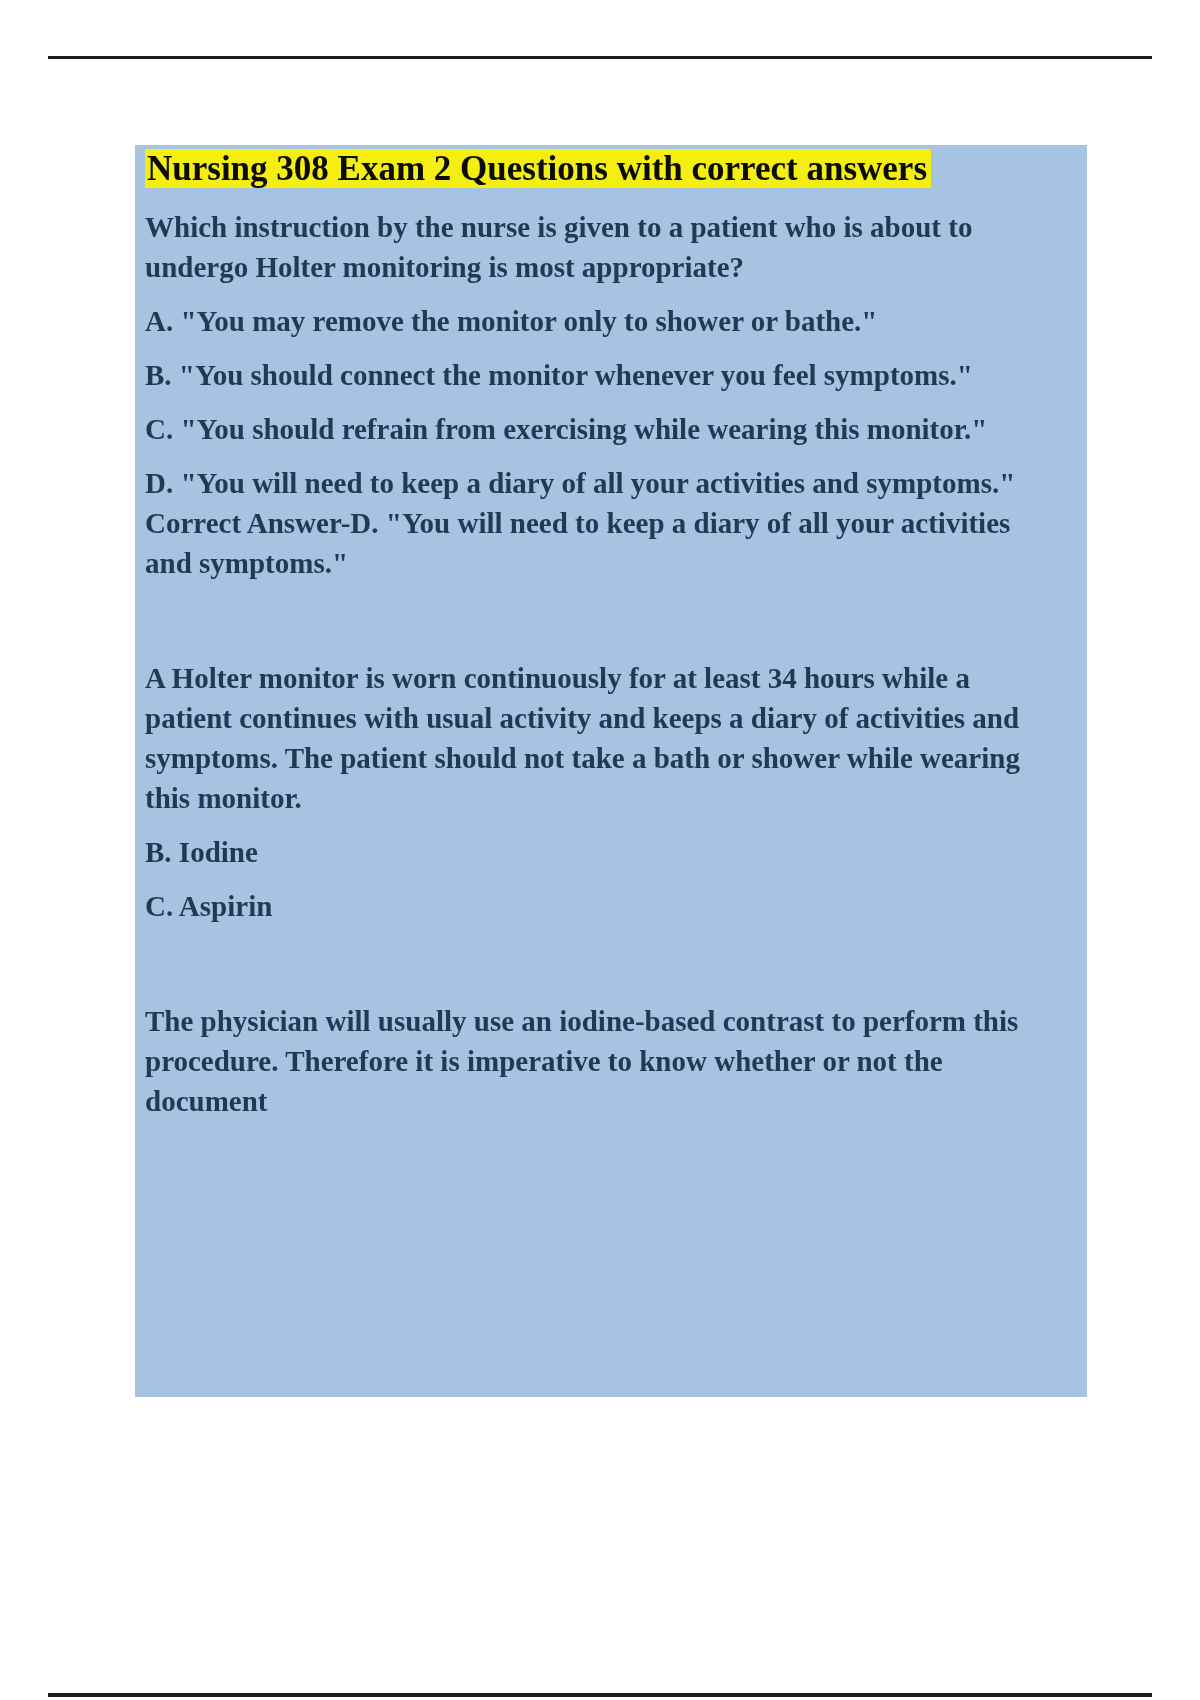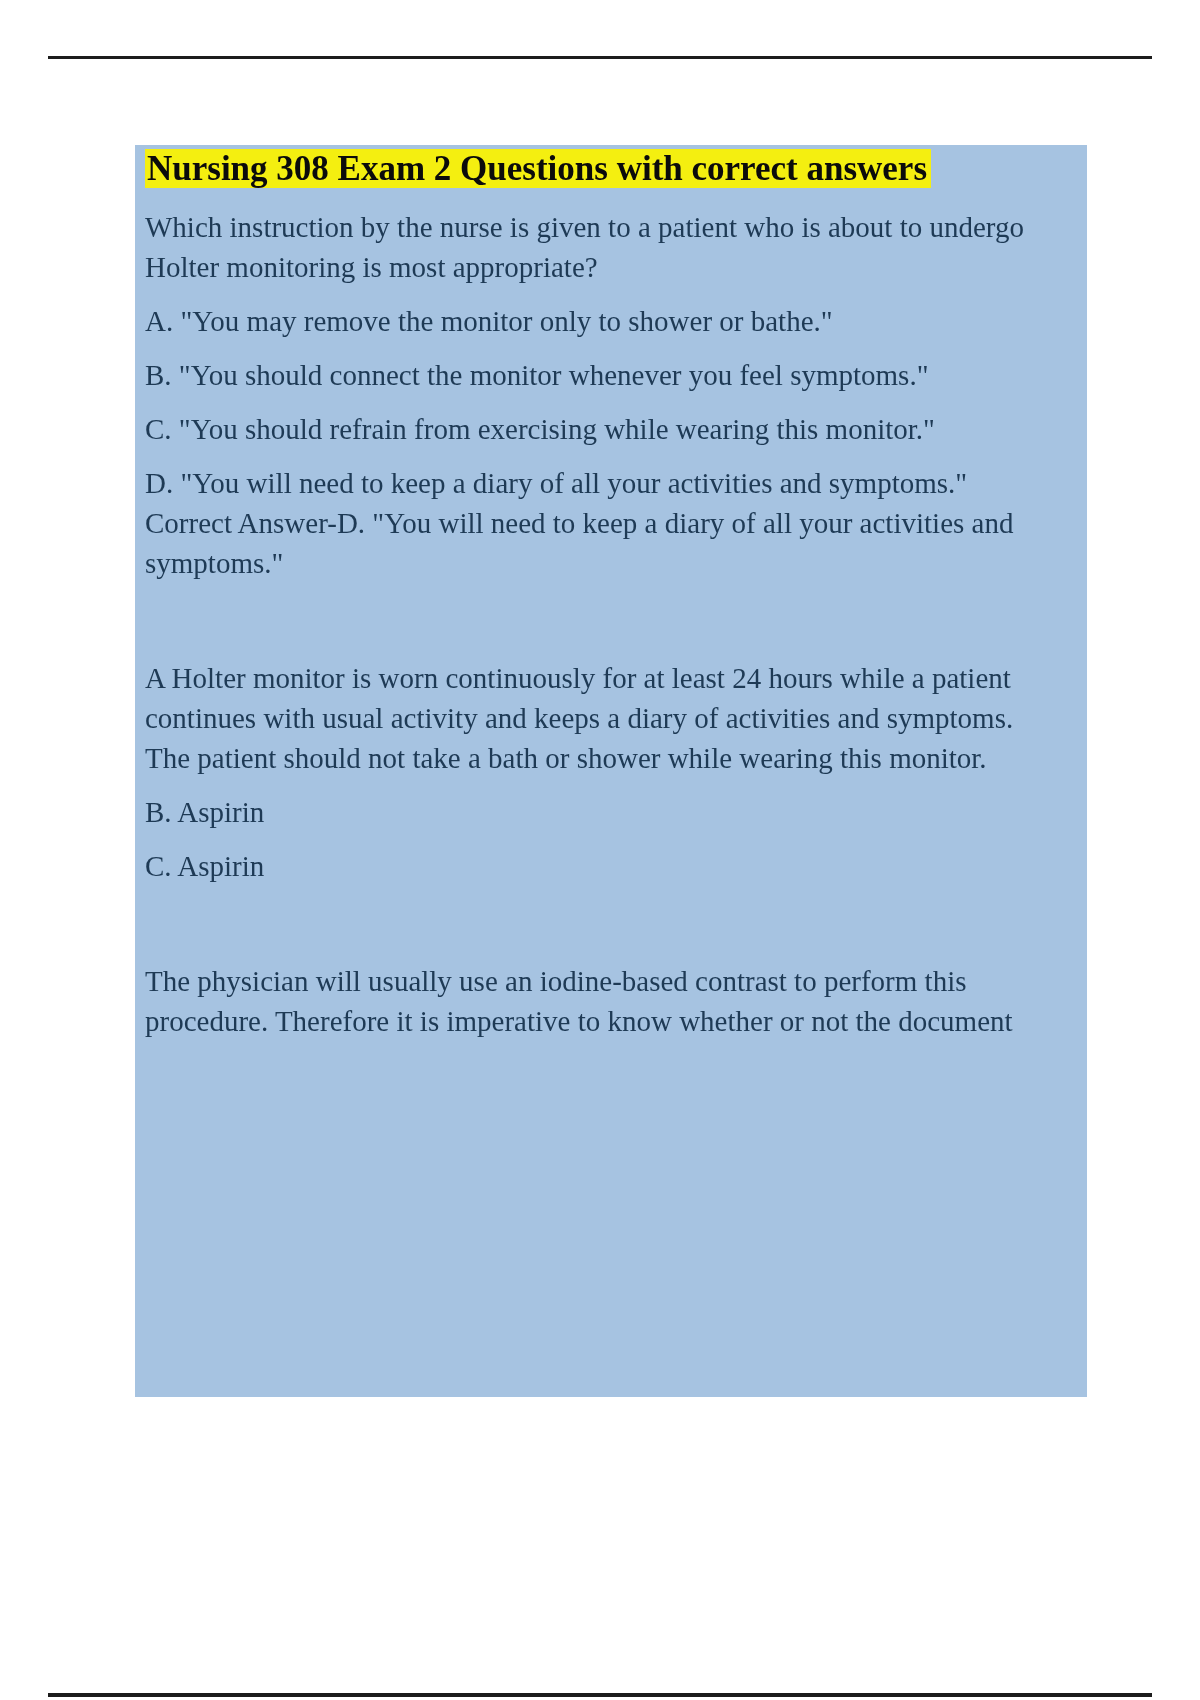--- a/index.html
+++ b/index.html
@@ -44,20 +44,21 @@
     color: #0b0b0b;
     white-space: nowrap;
   }
   .title mark {
     background: #f4ef10;
     color: inherit;
     padding: 0 4px 0 2px;
   }
   .paras {
     padding: 0 43px 0 10px;
+    font-weight: bold;
   }
   .paras p {
     margin: 14px 0 0 0;
     font-size: 29px;
     line-height: 40px;
     color: #1e3a55;
   }
   .paras p.gap {
     margin-top: 75px;
   }
@@ -71,22 +72,22 @@
 
   <section class="content-block">
     <h1 class="title"><mark>Nursing 308 Exam 2 Questions with correct answers</mark></h1>
 
     <div class="paras">
       <p>Which instruction by the nurse is given to a patient who is about to undergo Holter monitoring is most appropriate?</p>
       <p>A. "You may remove the monitor only to shower or bathe."</p>
       <p>B. "You should connect the monitor whenever you feel symptoms."</p>
       <p>C. "You should refrain from exercising while wearing this monitor."</p>
       <p>D. "You will need to keep a diary of all your activities and symptoms." Correct Answer-D. "You will need to keep a diary of all your activities and symptoms."</p>
-      <p class="gap">A Holter monitor is worn continuously for at least 24 hours while a patient continues with usual activity and keeps a diary of activities and symptoms. The patient should not take a bath or shower while wearing this monitor.</p>
-      <p>B. Aspirin</p>
+      <p class="gap">A Holter monitor is worn continuously for at least 34 hours while a patient continues with usual activity and keeps a diary of activities and symptoms. The patient should not take a bath or shower while wearing this monitor.</p>
+      <p>B. Iodine</p>
       <p>C. Aspirin</p>
       <p class="gap">The physician will usually use an iodine-based contrast to perform this procedure. Therefore it is imperative to know whether or not the document</p>
     </div>
   </section>
 
   <div class="rule bottom"></div>
 
 </div>
 
 </body></html>

